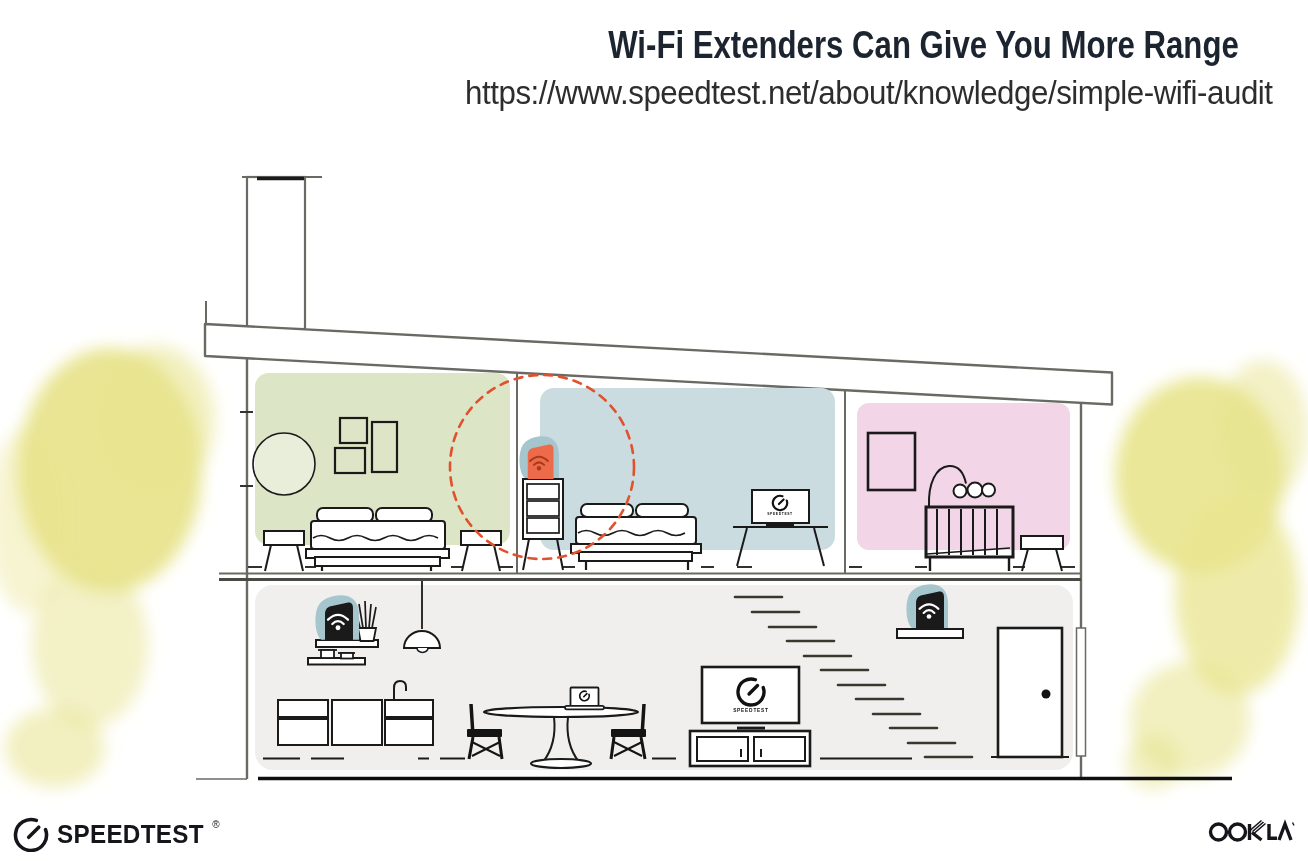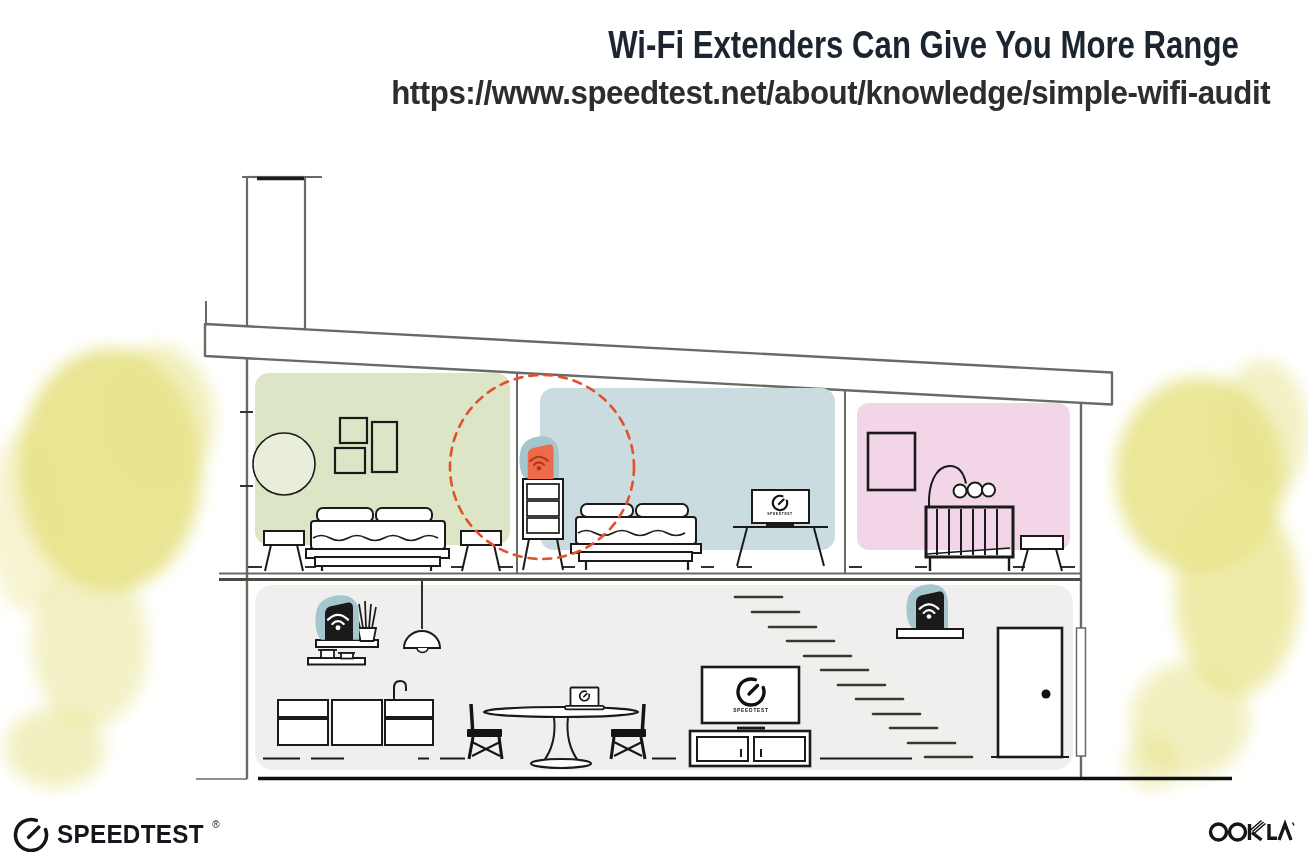--- a/index.html
+++ b/index.html
@@ -3,21 +3,21 @@
 <meta charset="utf-8">
 <style>
   html,body{margin:0;padding:0}
   body{
     width:1308px;height:861px;position:relative;background:#ffffff;
     font-family:"Liberation Sans",sans-serif;overflow:hidden;
   }
   .hdr{position:absolute;left:0;width:100%;text-align:right;white-space:nowrap}
   .hdr-title{top:24px;font-size:38px;font-weight:700;color:#1c2430}
   .hdr-title .sq{display:inline-block;transform:scaleX(.82);transform-origin:center}
-  .hdr-url{top:73px;font-size:34px;font-weight:700;color:#2d2d2d}
+  .hdr-url{top:73px;font-size:34px;font-weight:400;color:#2d2d2d}
   .hdr-url .sq{display:inline-block;transform:scaleX(.92);transform-origin:center;letter-spacing:-.5px}
   .scene{position:absolute;left:0;top:0}
   .footer-left{position:absolute;left:13px;bottom:9px;display:flex;align-items:center;gap:8px}
   .st-text{font-size:25px;font-weight:700;color:#15161b;letter-spacing:.3px;display:inline-block;transform:scaleX(.97);transform-origin:left center}
   .reg{font-size:10px;color:#15161b;align-self:flex-start;margin-top:3px;margin-left:-4px}
   .footer-right{position:absolute;right:12px;bottom:11px}
 </style>
 </head>
 <body>
 

